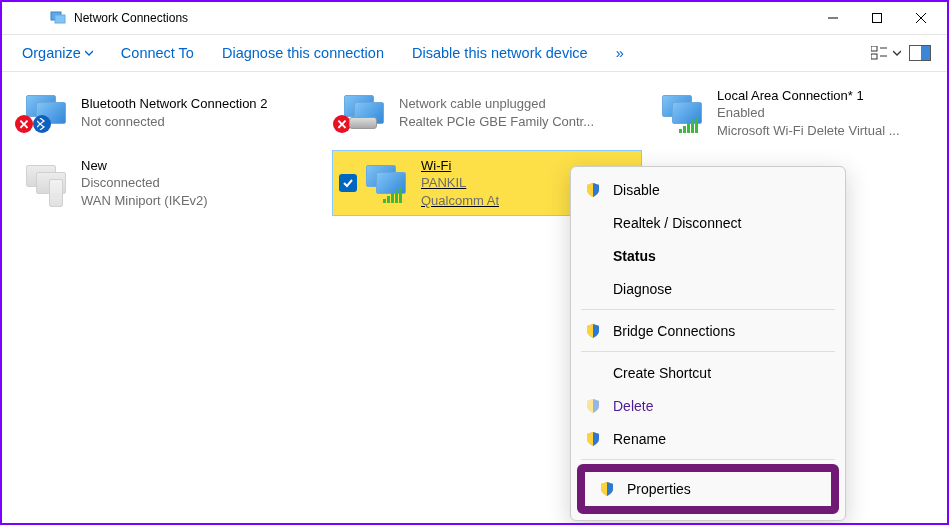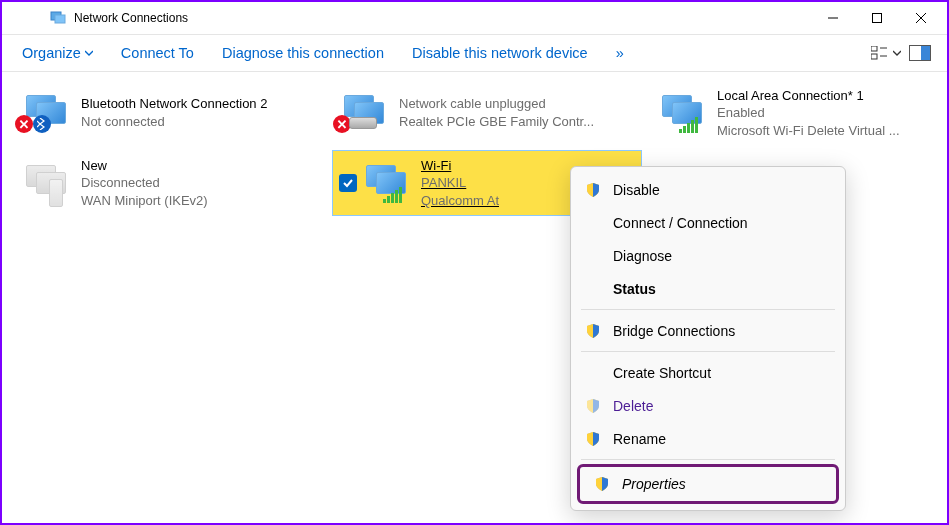--- a/index.html
+++ b/index.html
@@ -30,21 +30,21 @@
 .item .name { font-size: 13px; color: #000; white-space: nowrap; overflow: hidden; text-overflow: ellipsis; }
 .item .sub { font-size: 13px; color: #6d6d6d; white-space: nowrap; overflow: hidden; text-overflow: ellipsis; }
 
 .context-menu { position: absolute; left: 520px; top: 164px; width: 276px; background: #f9f9f9; border: 1px solid #ccc; border-radius: 6px; box-shadow: 0 6px 24px rgba(0,0,0,.18); padding: 6px 0; z-index: 10; margin-left: 48px; }
 .context-menu .mi { display: flex; align-items: center; height: 33px; padding: 0 14px; font-size: 14px; gap: 12px; }
 .context-menu .mi .shield { width: 16px; height: 16px; flex-shrink: 0; }
 .context-menu .mi.noicon { padding-left: 42px; }
 .context-menu .mi.bold { font-weight: 600; }
 .context-menu .mi.disabled { color: #4c1d95; }
 .context-menu .sep { height: 1px; background: #ddd; margin: 4px 10px; }
-.highlight { border: 3px solid #701a75; border-radius: 6px; margin: 0 6px; padding: 0; font-style: italic; }
+.highlight { border: 8px solid #701a75; border-radius: 6px; margin: 0 6px; padding: 0; }
 .highlight .mi { height: 34px; }
 
 .monitor-icon { width: 42px; height: 36px; position: relative; }
 .monitor-icon .screen { position: absolute; width: 30px; height: 22px; background: linear-gradient(135deg,#80c4f8,#3388d8); border: 1px solid #6aa9de; border-radius: 2px; }
 .monitor-icon .s1 { left: 0; top: 0; }
 .monitor-icon .s2 { left: 10px; top: 7px; }
 
 .signal-bars { position: absolute; left: 24px; top: 32px; display: flex; align-items: flex-end; gap: 1px; }
 .signal-bars span { width: 3px; background: #3fb83f; }
 .signal-bars .b1 { height: 4px; } .signal-bars .b2 { height: 7px; } .signal-bars .b3 { height: 10px; } .signal-bars .b4 { height: 13px; } .signal-bars .b5 { height: 16px; }
@@ -233,27 +233,27 @@
 
 <div class="context-menu">
   <div class="mi">
     <svg class="shield shield-svg" viewBox="0 0 16 16">
         <path d="M8 1 L14 3 V8 C14 12 8 15 8 15 C8 15 2 12 2 8 V3 Z" fill="#ffd23a"></path>
         <path d="M8 1 L14 3 V8 C14 12 8 15 8 15 V1 Z" fill="#2f78d4"></path>
       </svg>
     <span>Disable</span>
   </div>
   <div class="mi noicon">
-      <span>Connect / Connection</span>
+      <span>Realtek / Disconnect</span>
+    </div>
+  <div class="mi noicon bold">
+      <span>Status</span>
     </div>
   <div class="mi noicon">
       <span>Diagnose</span>
-    </div>
-  <div class="mi noicon bold">
-      <span>Status</span>
     </div>
   <div class="sep"></div>
   <div class="mi">
     <svg class="shield shield-svg" viewBox="0 0 16 16">
         <path d="M8 1 L14 3 V8 C14 12 8 15 8 15 C8 15 2 12 2 8 V3 Z" fill="#ffd23a"></path>
         <path d="M8 1 L14 3 V8 C14 12 8 15 8 15 V1 Z" fill="#2f78d4"></path>
       </svg>
     <span>Bridge Connections</span>
   </div>
   <div class="sep"></div>

